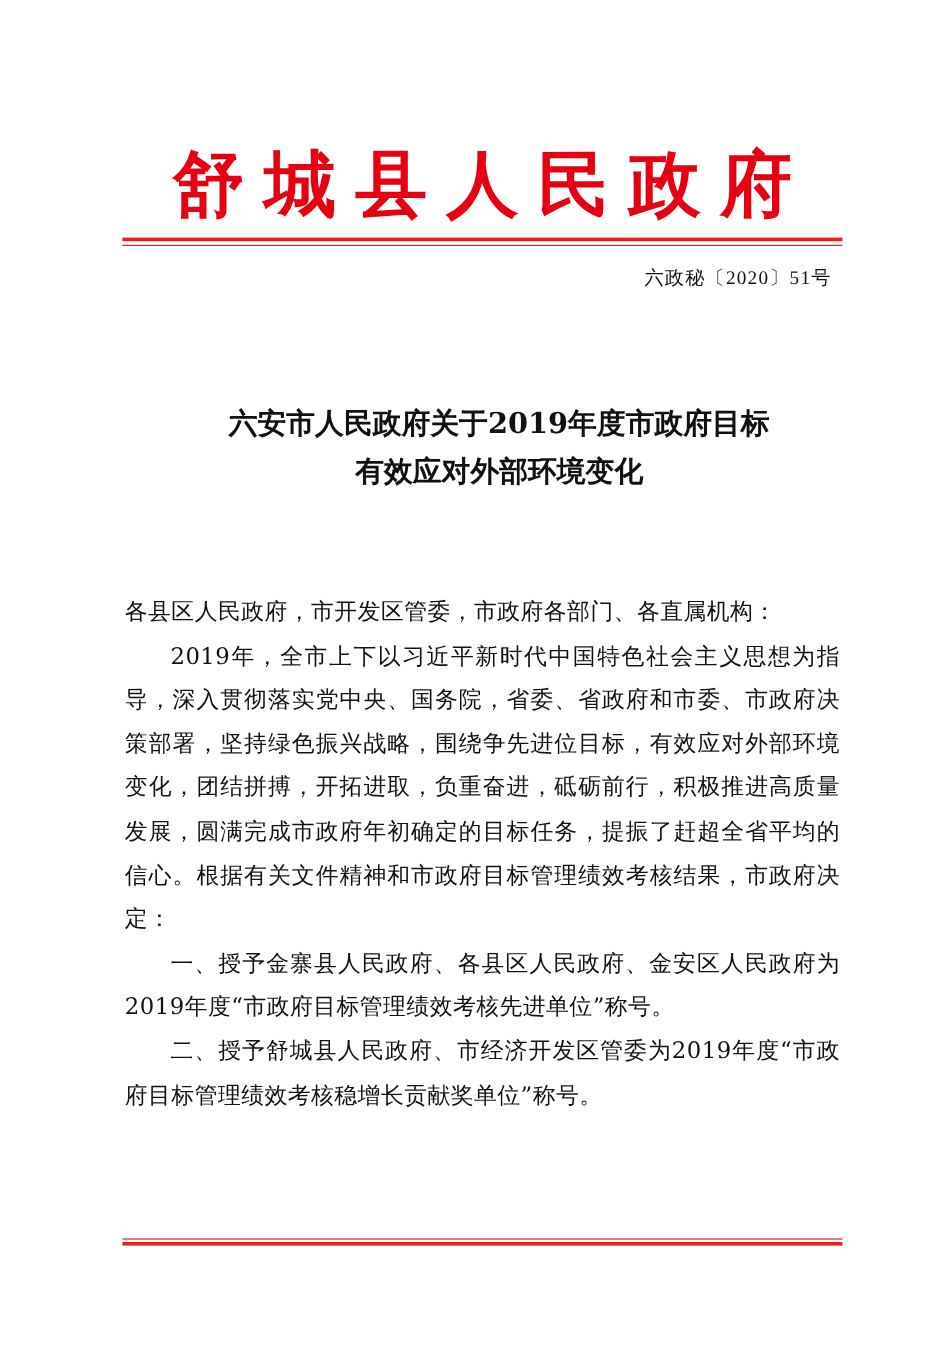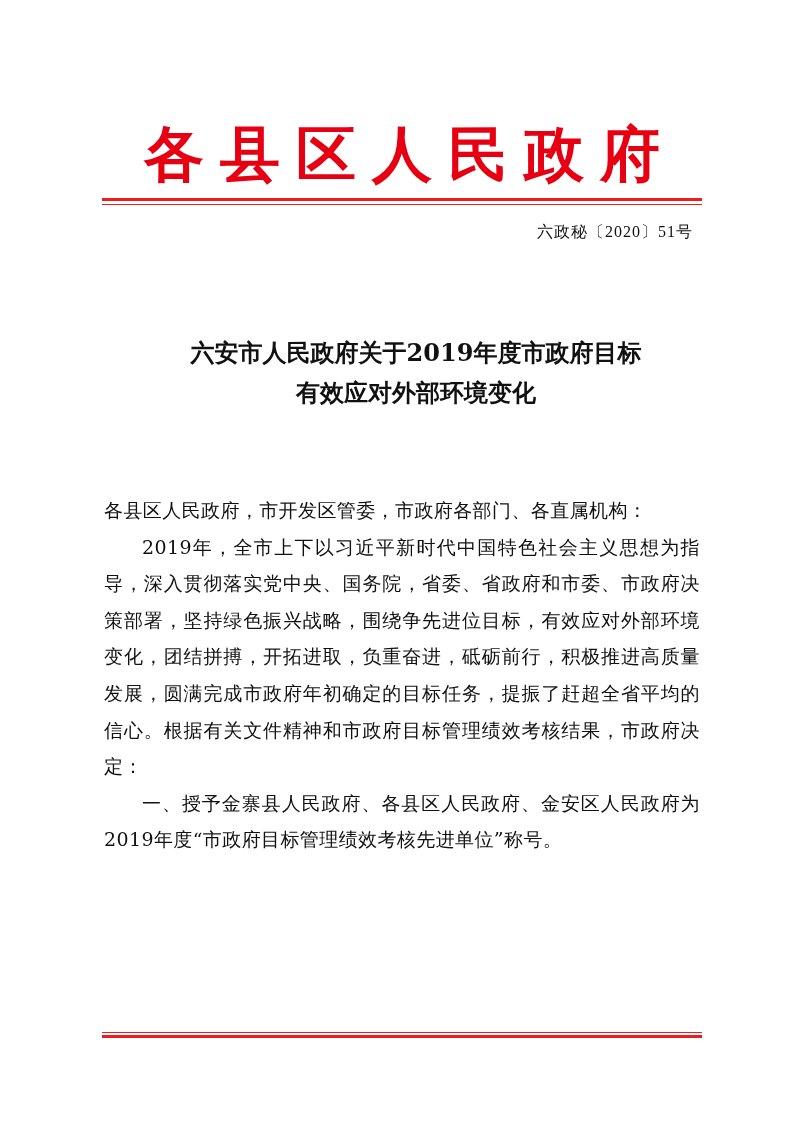--- a/index.html
+++ b/index.html
@@ -31,33 +31,34 @@
     letter-spacing: 0.4px;
     margin-top: 32px;
   }
   .body p { margin: 0; }
   .body p.indent { text-indent: 2em; }
 </style>
 </head>
 <body>
 
 <div class="page">
-  <div class="masthead">各县区人民政府</div>
+  <div class="masthead">舒城县人民政府</div>
 
   <div class="rule-thick" style="top:198px;"></div>
   <div class="rule-thin" style="top:204px;"></div>
 
   <div class="docno">六政秘〔2020〕51号</div>
 
   <div class="title">
     <div>六安市人民政府关于2019年度市政府目标</div>
     <div>有效应对外部环境变化</div>
   </div>
 
   <div class="body">
     <p>各县区人民政府，市开发区管委，市政府各部门、各直属机构：</p>
     <p class="indent">2019年，全市上下以习近平新时代中国特色社会主义思想为指导，深入贯彻落实党中央、国务院，省委、省政府和市委、市政府决策部署，坚持绿色振兴战略，围绕争先进位目标，有效应对外部环境变化，团结拼搏，开拓进取，负重奋进，砥砺前行，积极推进高质量发展，圆满完成市政府年初确定的目标任务，提振了赶超全省平均的信心。根据有关文件精神和市政府目标管理绩效考核结果，市政府决定：</p>
     <p class="indent">一、授予金寨县人民政府、各县区人民政府、金安区人民政府为2019年度“市政府目标管理绩效考核先进单位”称号。</p>
+    <p class="indent">二、授予舒城县人民政府、市经济开发区管委为2019年度“市政府目标管理绩效考核稳增长贡献奖单位”称号。</p>
   </div>
 
   <div class="rule-thin" style="top:1032px;"></div>
   <div class="rule-thick" style="top:1035px;"></div>
 </div>
 
 </body></html>

